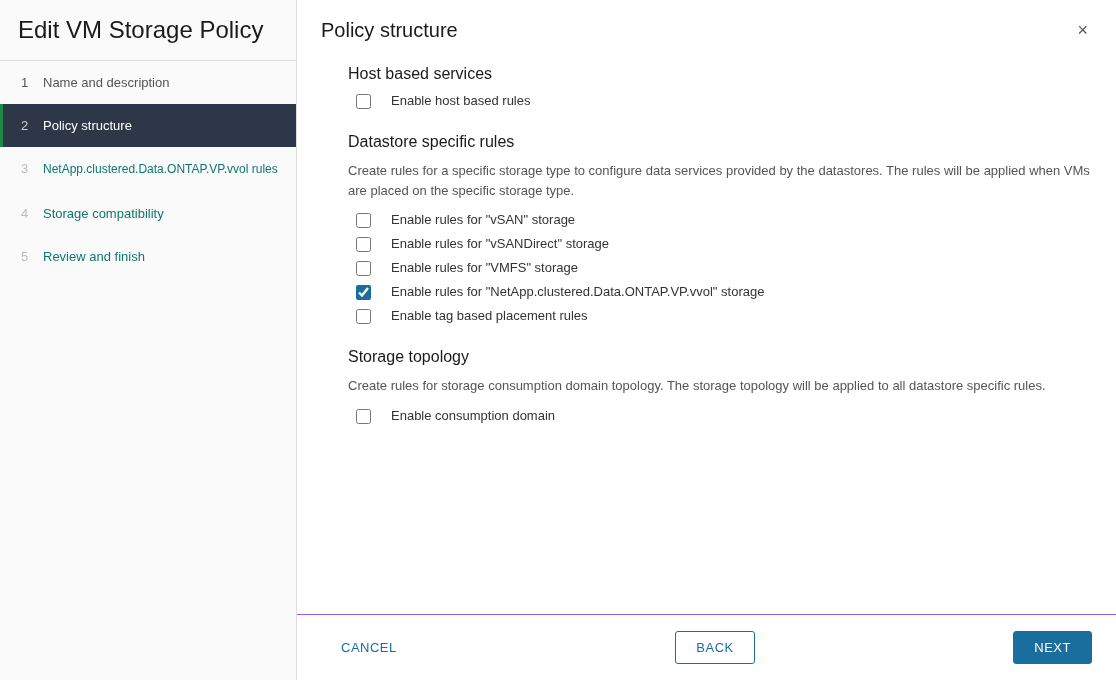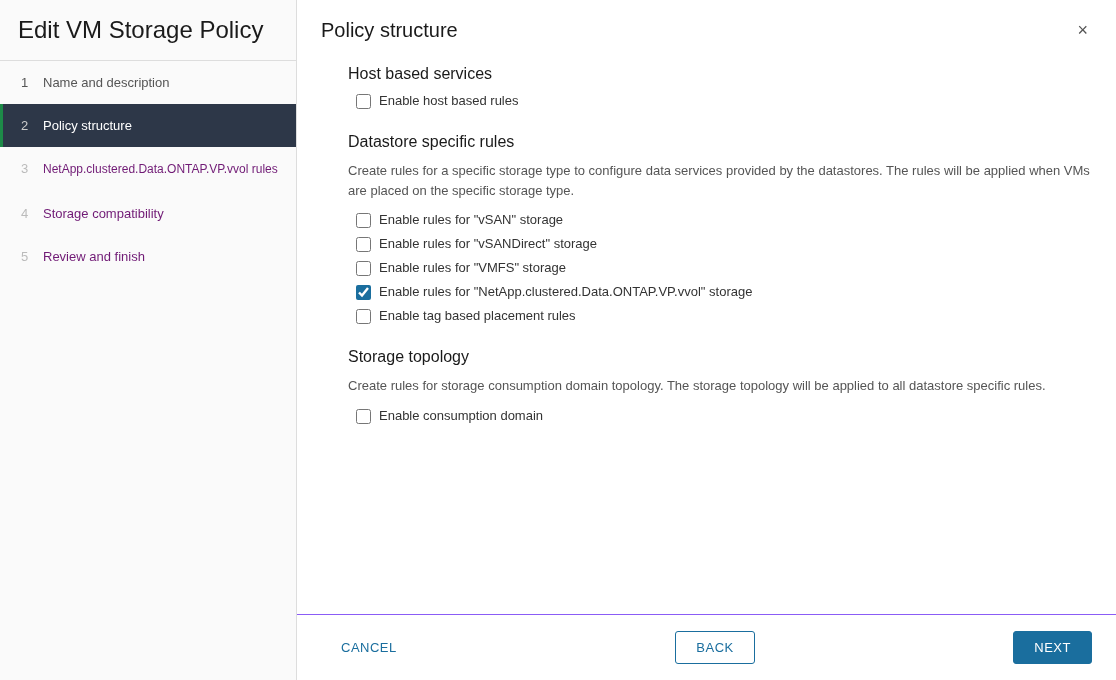--- a/index.html
+++ b/index.html
@@ -12,31 +12,31 @@
     .sidebar-items { flex: 1; }
     .sidebar-item { display: flex; align-items: flex-start; padding: 14px 18px; cursor: pointer; border-left: 3px solid transparent; color: #555; font-size: 13px; gap: 8px; }
     .sidebar-item .step-num { color: #888; min-width: 14px; }
     .sidebar-item .step-label { color: #555; }
     .sidebar-item.active { background: #2d3748; border-left: 3px solid #1d8a48; color: #fff; }
     .sidebar-item.active .step-num { color: #ccc; }
     .sidebar-item.active .step-label { color: #fff; }
     .sidebar-item.completed .step-num { color: #555; }
     .sidebar-item.disabled { color: #aaa; }
     .sidebar-item.disabled .step-num { color: #bbb; }
-    .sidebar-item.disabled .step-label { color: #701a75; }
+    .sidebar-item.disabled .step-label { color: #0f766e; }
     
     .main-content { flex: 1; display: flex; flex-direction: column; overflow: hidden; }
     .main-header { padding: 16px 24px 0 24px; display: flex; justify-content: space-between; align-items: center; border-bottom: none; }
     .main-header-title { font-size: 20px; font-weight: 300; color: #1a1a1a; }
     .close-btn { background: none; border: none; cursor: pointer; color: #555; font-size: 18px; padding: 4px; }
     .main-body { flex: 1; overflow-y: auto; padding: 20px 24px 0 24px; }
     .section { margin-bottom: 24px; margin-left: 27px; }
     .section-title { font-size: 16px; font-weight: 400; color: #1a1a1a; margin-bottom: 10px; }
     .section-desc { font-size: 13px; color: #555; line-height: 1.5; margin-bottom: 12px; }
-    .checkbox-row { display: flex; align-items: flex-start; gap: 8px; margin-bottom: 8px; padding-left: 8px; }
+    .checkbox-row { display: flex; align-items: flex-start; gap: 20px; margin-bottom: 8px; padding-left: 8px; }
     .checkbox-row input[type="checkbox"] { margin-top: 1px; width: 15px; height: 15px; flex-shrink: 0; accent-color: #1a6e9e; cursor: pointer; }
     .checkbox-row label { font-size: 13px; color: #333; cursor: pointer; }
     
     .footer { padding: 16px 24px; display: flex; justify-content: space-between; gap: 10px; border-top: 1px solid #8b5cf6; }
     .btn { padding: 8px 20px; font-size: 13px; cursor: pointer; border-radius: 3px; font-weight: 500; }
     .btn-cancel { background: transparent; border: none; color: #1a6e9e; text-transform: uppercase; letter-spacing: 0.5px; }
     .btn-secondary { background: #fff; border: 1px solid #1a6e9e; color: #1a6e9e; text-transform: uppercase; letter-spacing: 0.5px; }
     .btn-primary { background: #1a6e9e; border: 1px solid #1a6e9e; color: #fff; text-transform: uppercase; letter-spacing: 0.5px; }
     .sidebar-item-3 .step-label { font-size: 12px; line-height: 1.4; }
   </style>

